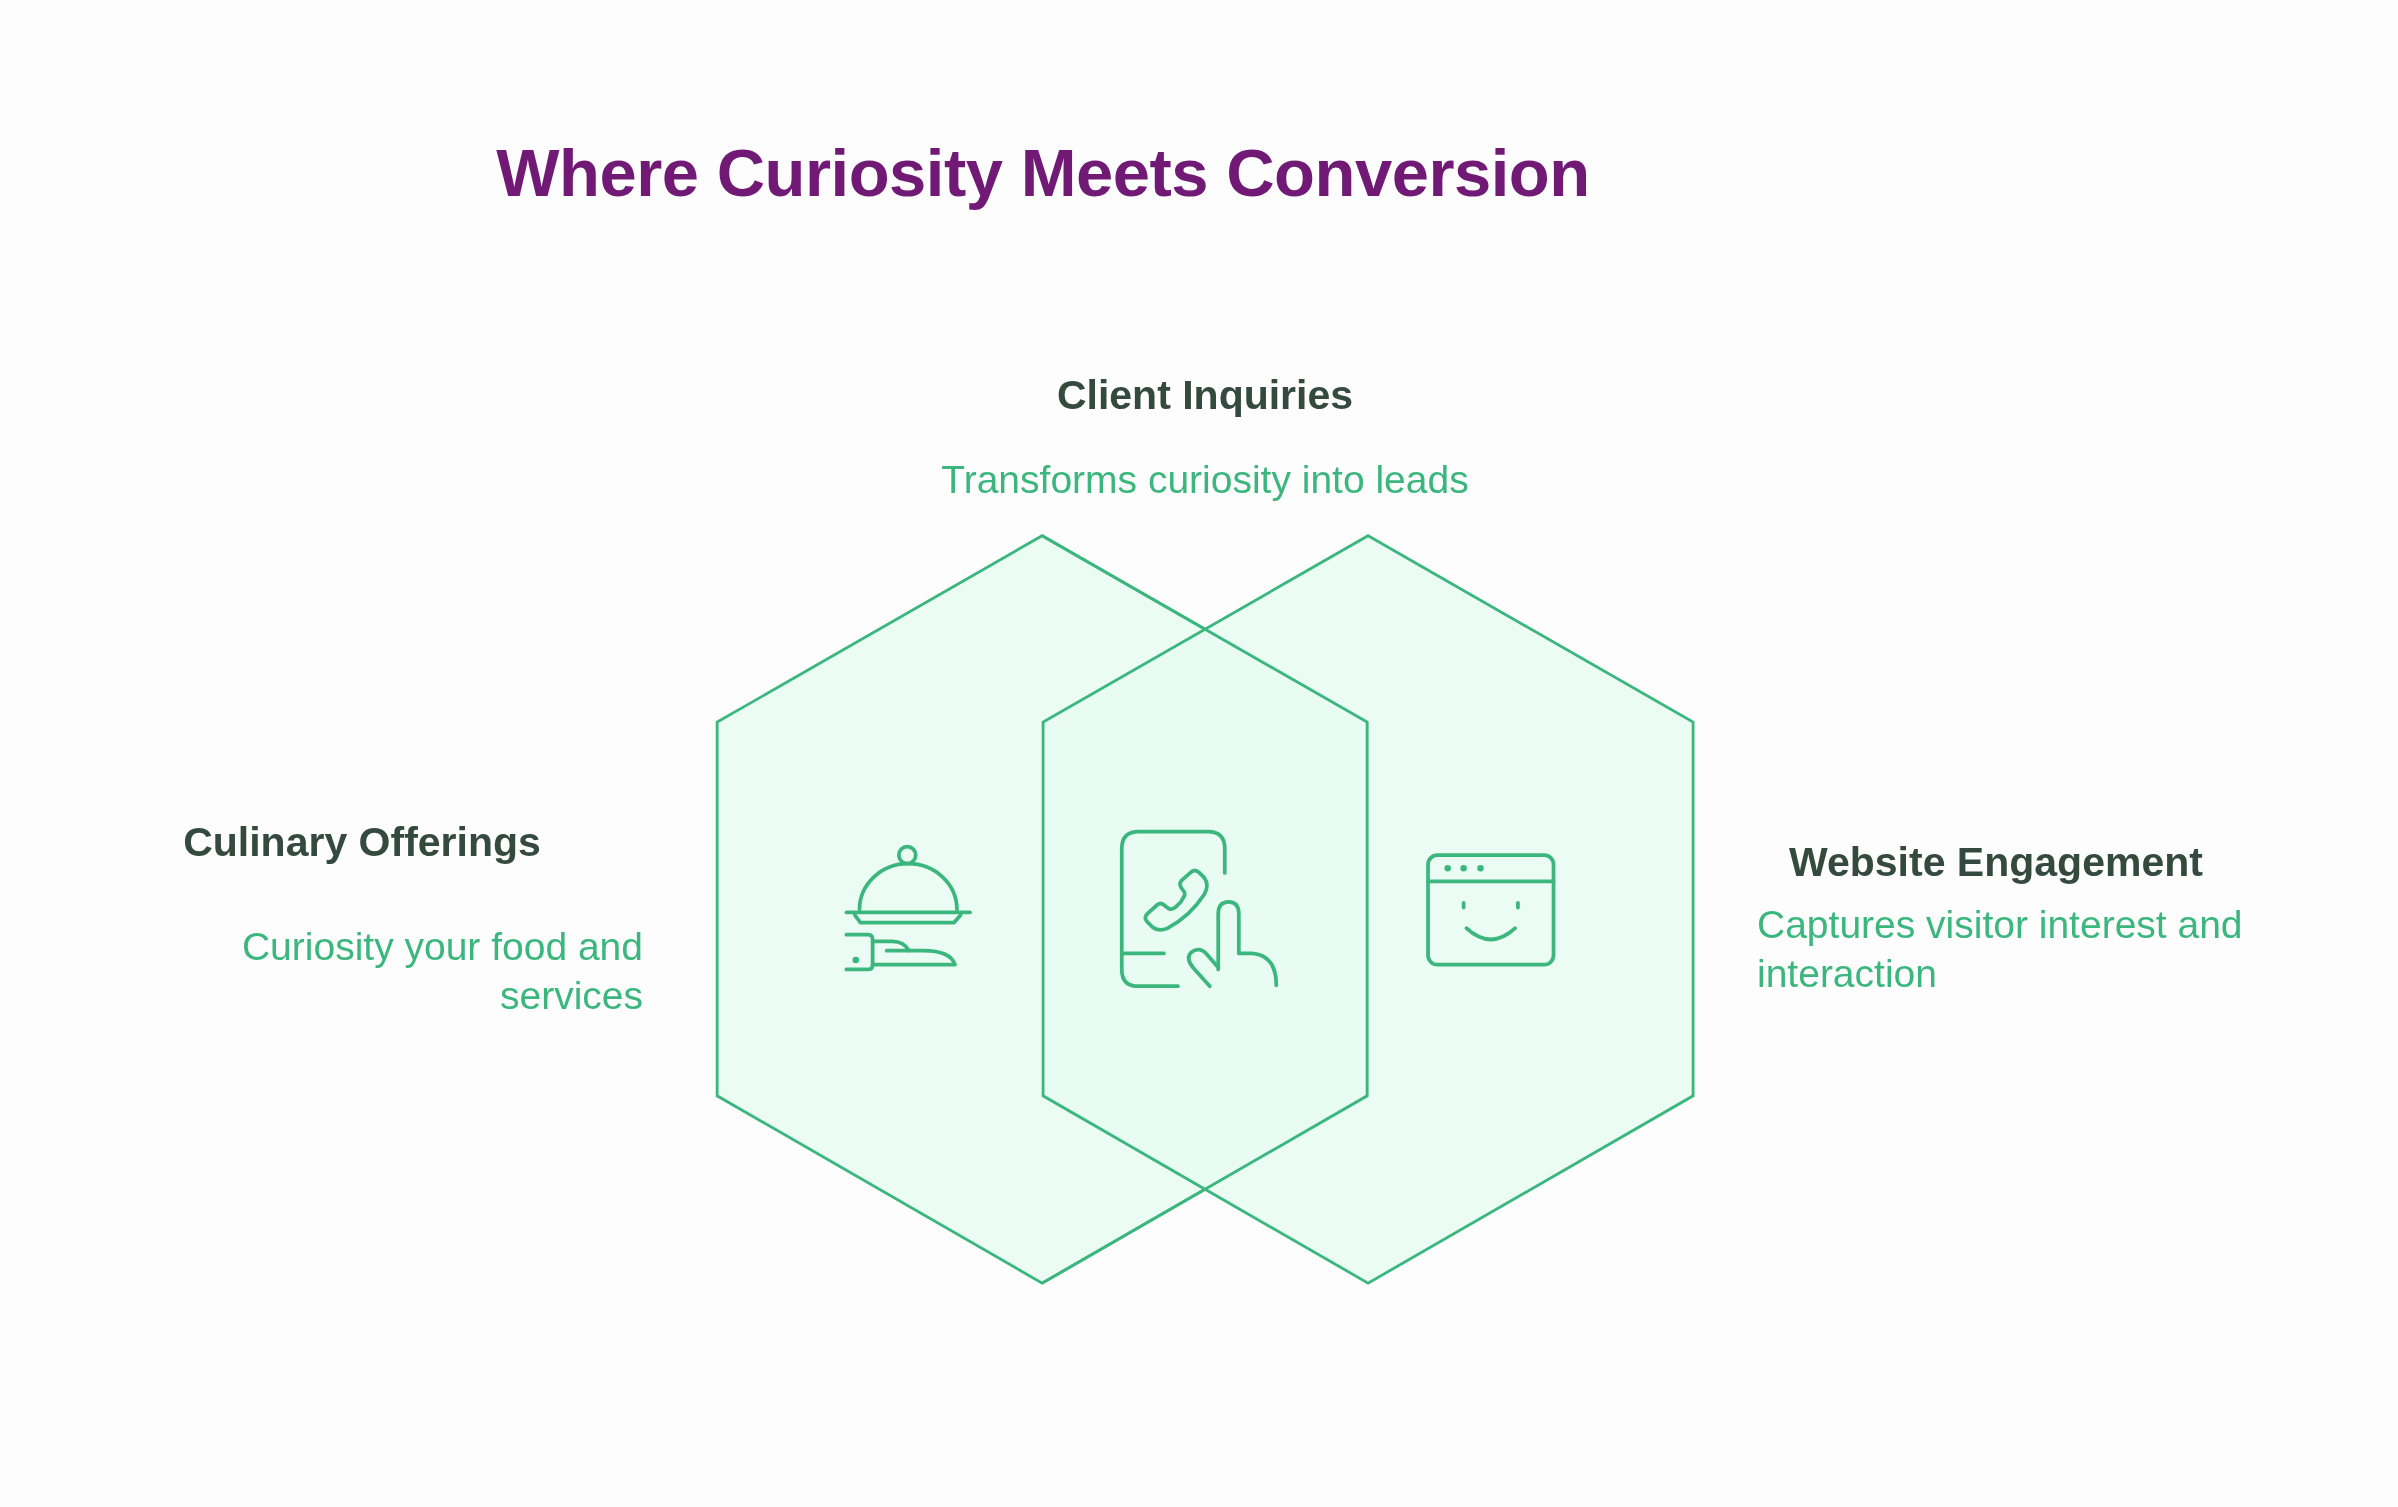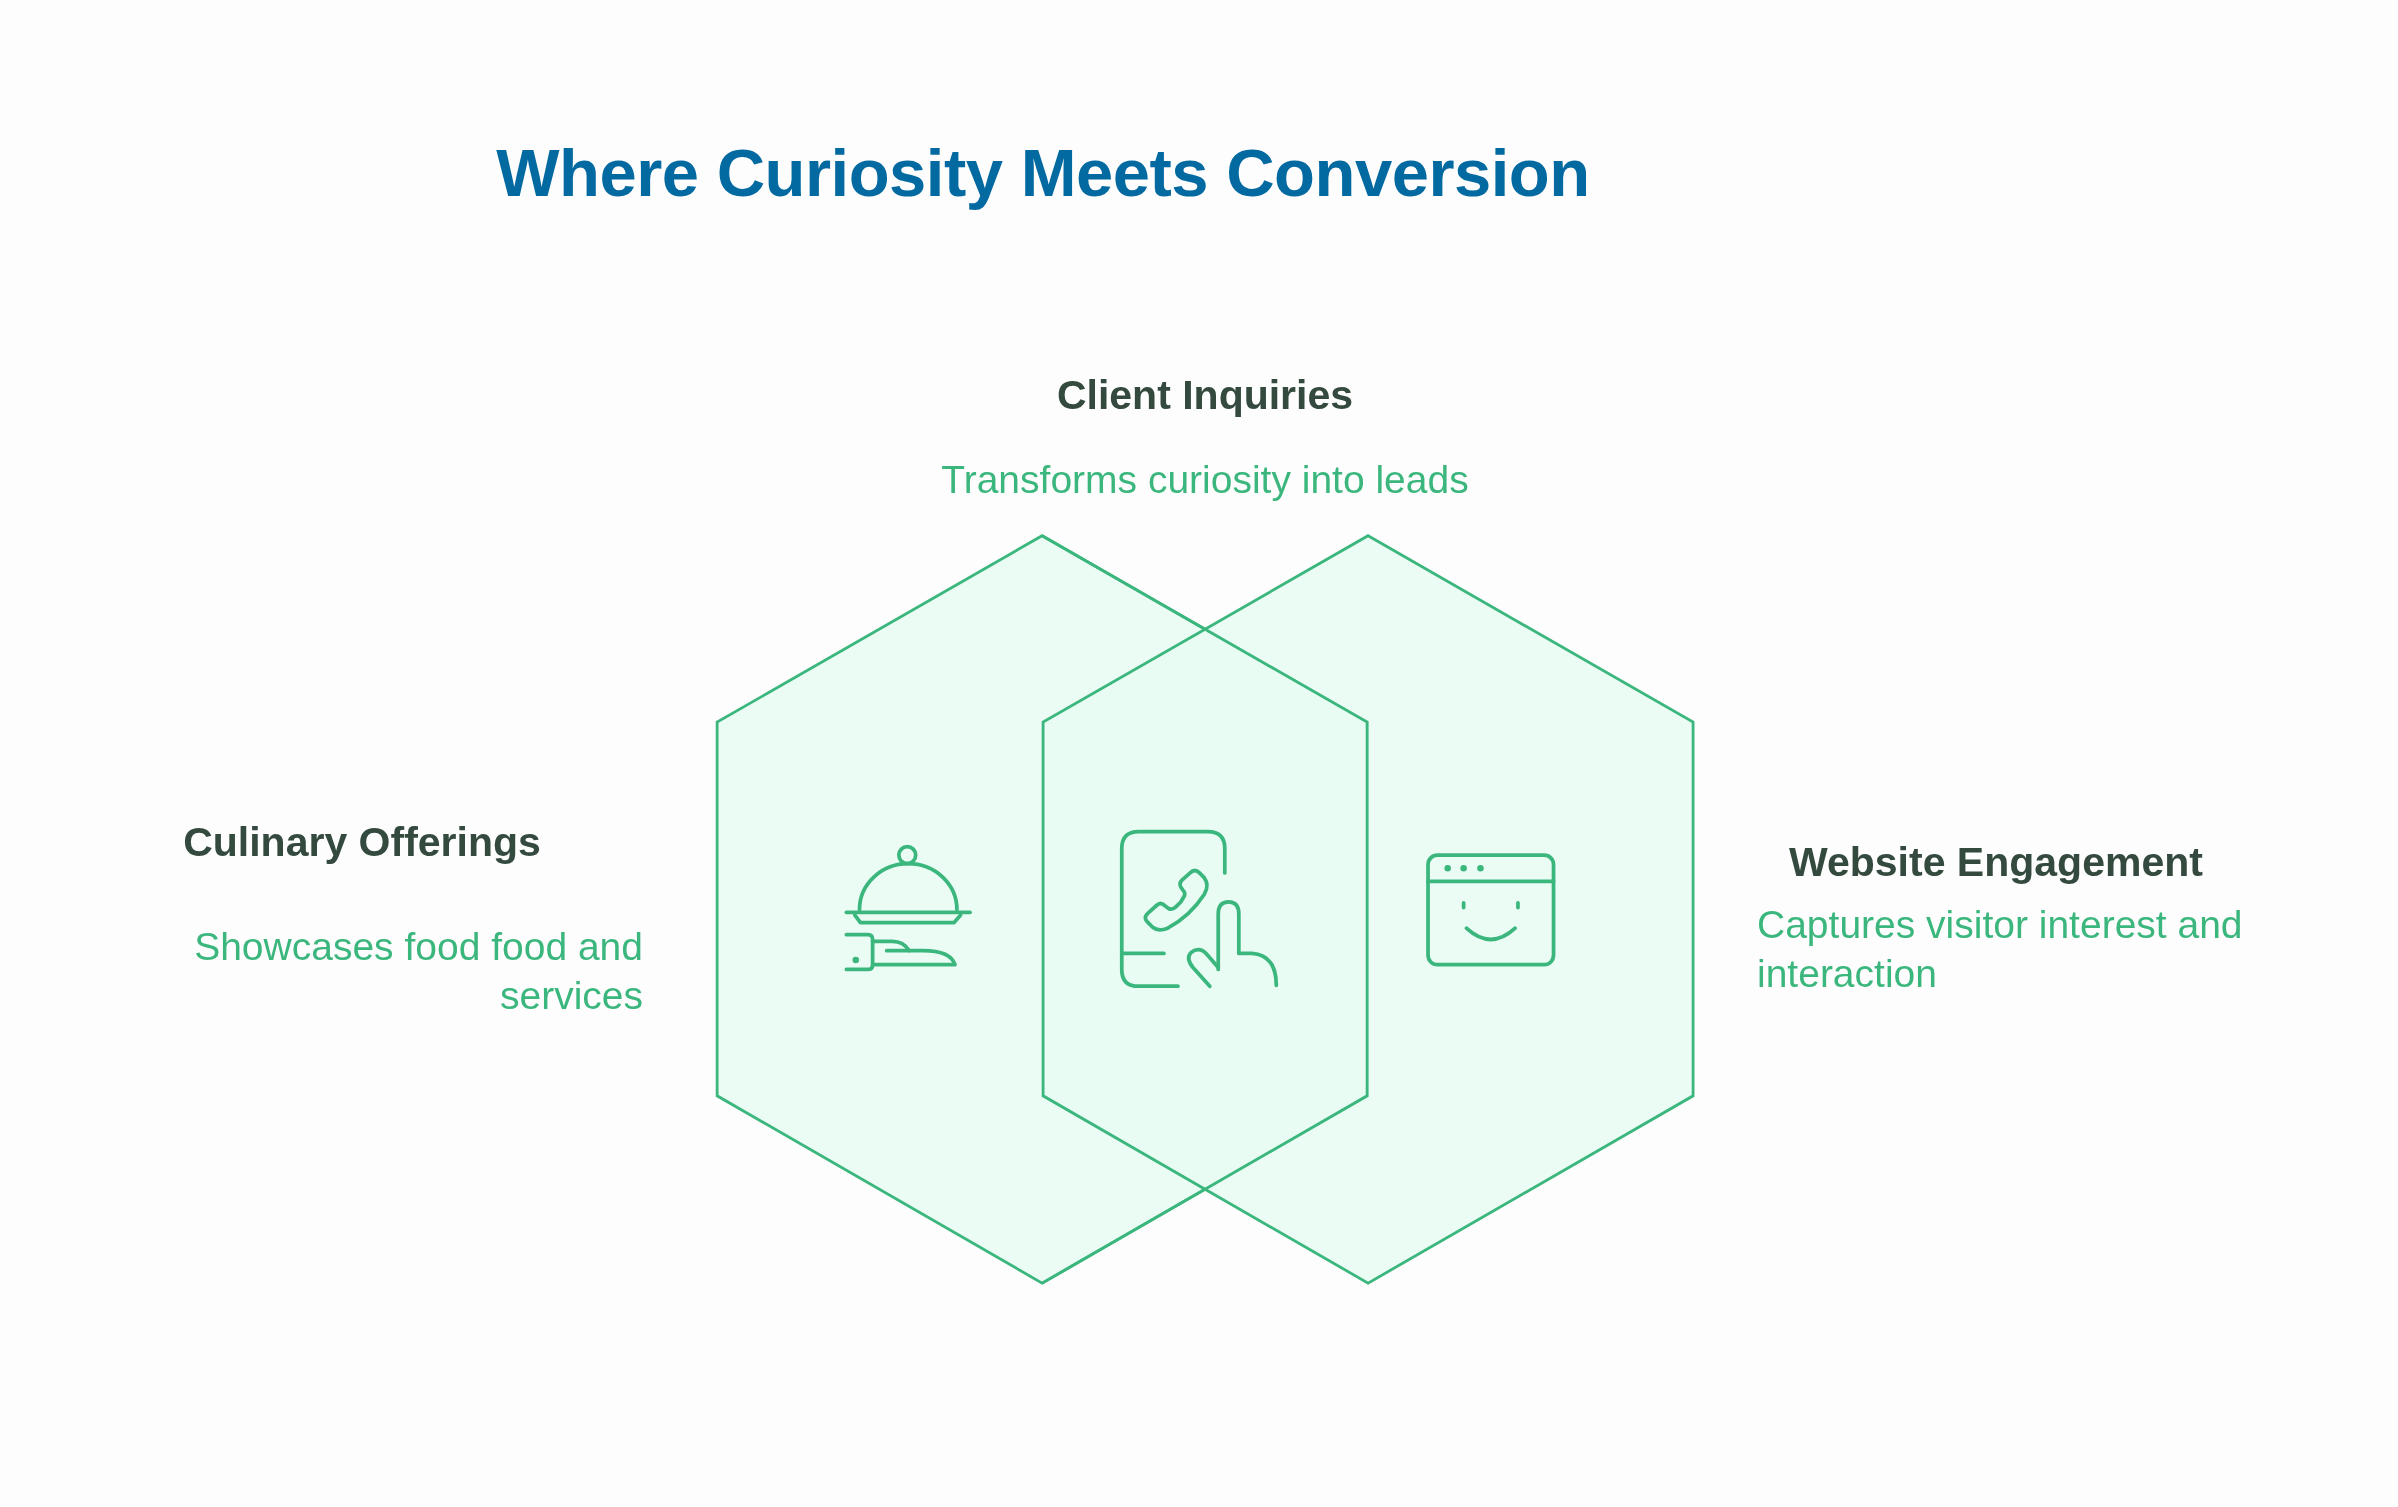--- a/index.html
+++ b/index.html
@@ -4,21 +4,21 @@
 <style>
   html, body { margin: 0; padding: 0; }
   body {
     width: 2399px; height: 1507px; position: relative; overflow: hidden;
     background: #fdfdfd;
     font-family: "Liberation Sans", "DejaVu Sans", sans-serif;
   }
   .title {
     position: absolute; left: 0; width: 2086px; top: 131px;
     text-align: center; font-weight: bold; font-size: 67px; line-height: 84px;
-    color: #0369a1; letter-spacing: -0.5px;
+    color: #701a75; letter-spacing: -0.5px;
   }
   .svg-layer { position: absolute; left: 0; top: 0; width: 2399px; height: 1507px; }
   .label-title {
     position: absolute; font-weight: bold; font-size: 41px; line-height: 49px; color: #344a3e;
   }
   .label-desc {
     position: absolute; font-size: 39px; line-height: 49px; color: #3bb77e;
   }
   .top-title { left: 0; width: 2410px; text-align: center; top: 371px; }
   .top-desc { left: 0; width: 2410px; text-align: center; top: 455px; }
@@ -66,17 +66,17 @@
     <line x1="1562" y1="964" x2="1562" y2="969"></line>
     <line x1="1620" y1="964" x2="1620" y2="969"></line>
     <path d="M1565 991 Q1591 1015 1617 991"></path>
   </g>
 </svg>
 
 <div class="label-title top-title">Client Inquiries</div>
 <div class="label-desc top-desc">Transforms curiosity into leads</div>
 
 <div class="label-title left-title">Culinary Offerings</div>
-<div class="label-desc left-desc">Showcases food food and services</div>
+<div class="label-desc left-desc">Curiosity your food and services</div>
 
 <div class="label-title right-title">Website Engagement</div>
 <div class="label-desc right-desc">Captures visitor interest and interaction</div>
 
 
 </body></html>

